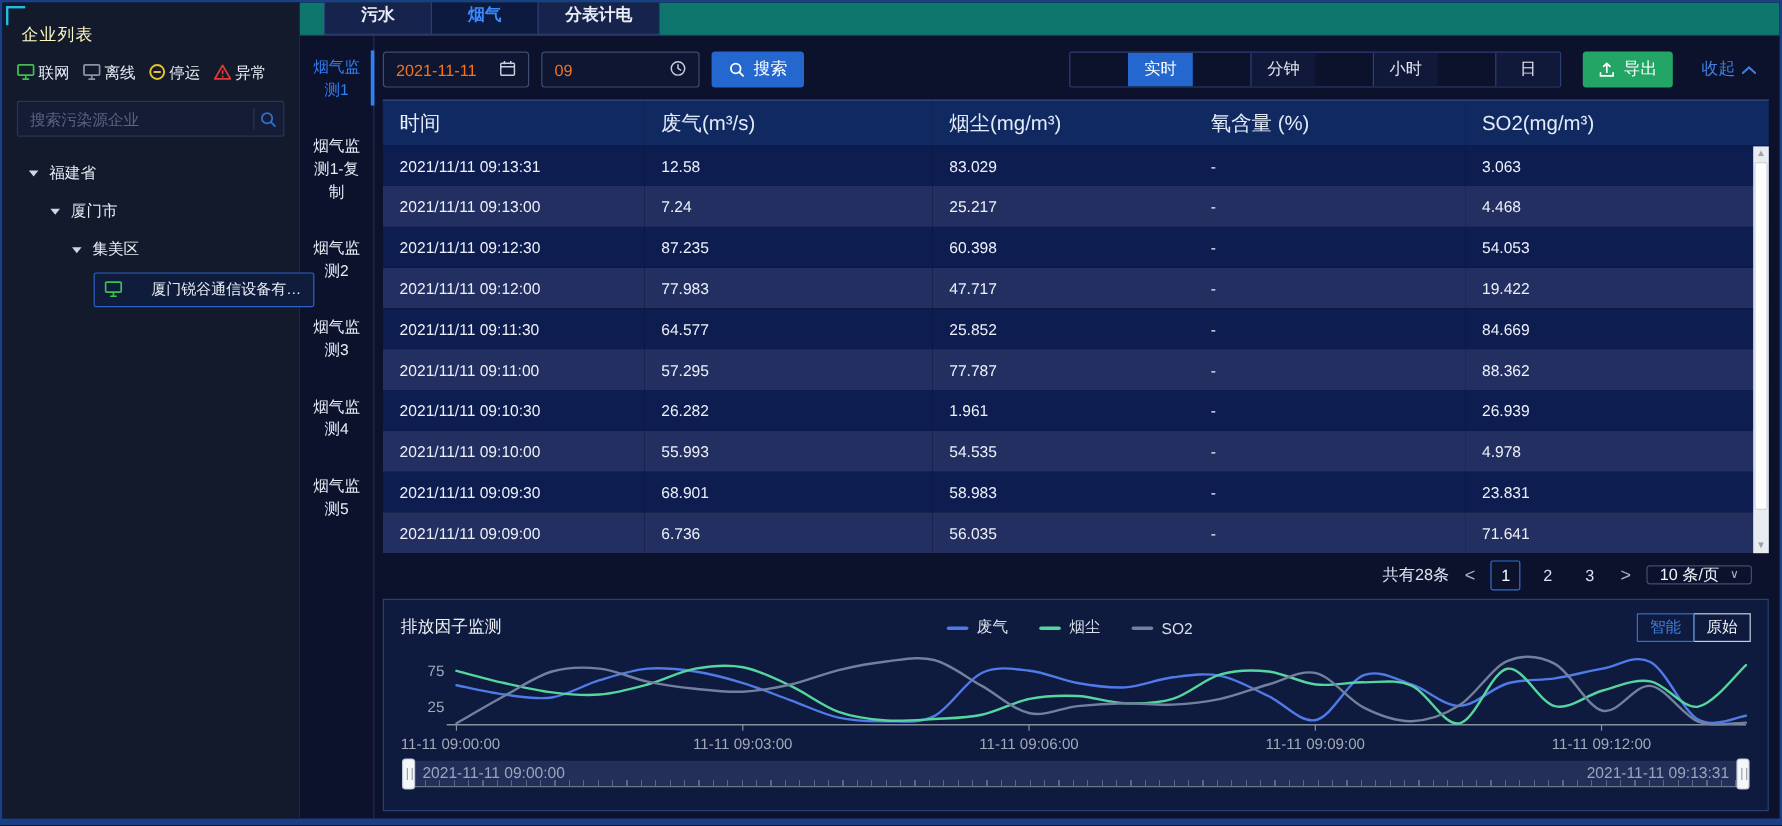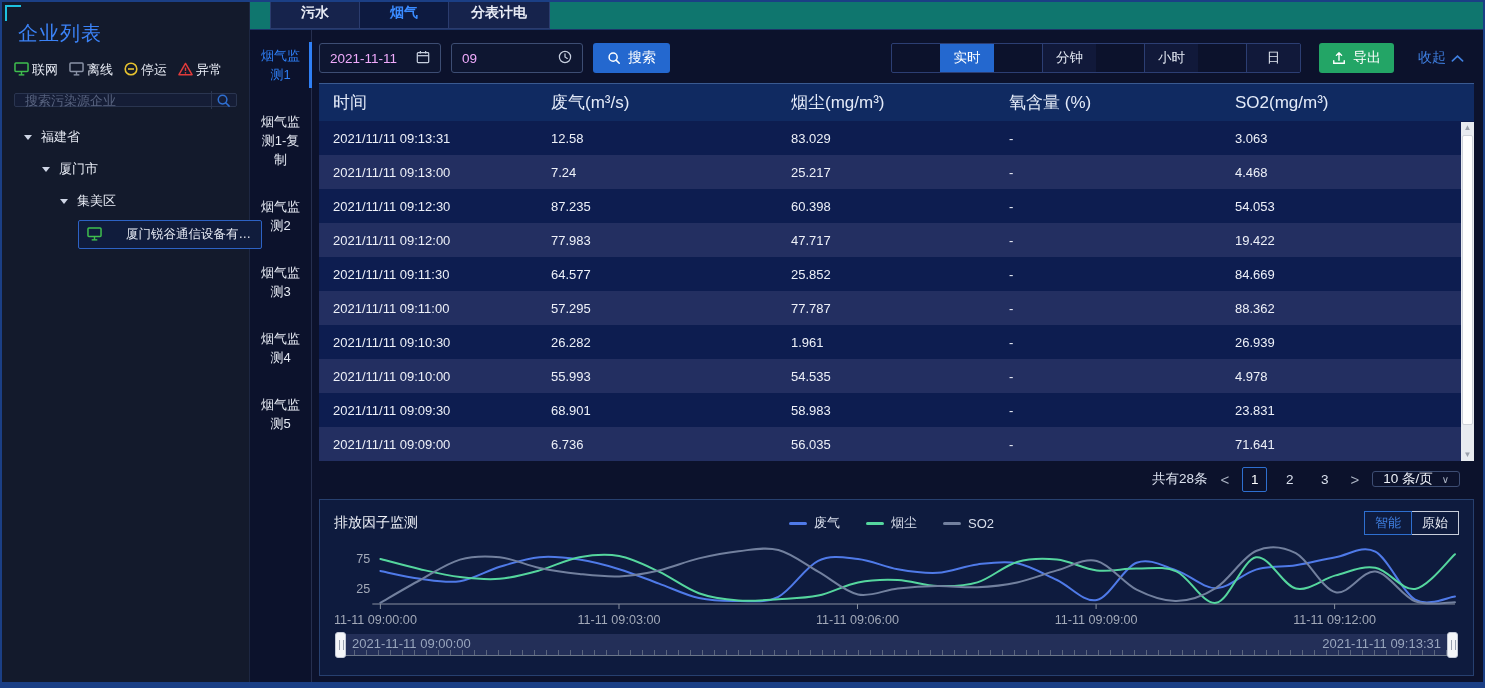--- a/index.html
+++ b/index.html
@@ -5,24 +5,24 @@
   * { margin:0; padding:0; box-sizing:border-box; }
   html,body { background:#05101f; }
   body { font-family:"Liberation Sans","DejaVu Sans",sans-serif; }
   .app { width:1485px; height:688px; display:flex; background:#0c122c;
          border:2px solid #1b3f85; border-bottom-width:6px; overflow:hidden; position:relative; }
 
   
   .sidebar { width:248px; background:#131a2c; border-right:1px solid #1d2742; position:relative; flex:none; }
   .corner { position:absolute; top:3px; left:3px; width:16px; height:16px;
             border-top:2px solid #1ec1e0; border-left:2px solid #1ec1e0; }
-  .sb-title { padding:18px 16px 12px; font-size:20px; color:#3b82f6; letter-spacing:1px; }
+  .sb-title { padding:18px 16px 12px; font-size:14px; color:#fef9c3; letter-spacing:1px; }
   .legend { display:flex; align-items:center; gap:11px; padding:2px 12px 0; font-size:13px; color:#e8ecf5; }
   .legend .item { display:flex; align-items:center; gap:3px; }
-  .searchbox { margin:14px 12px 6px; height:14px; display:flex; align-items:center;
+  .searchbox { margin:14px 12px 6px; height:30px; display:flex; align-items:center;
                background:#151d36; border:1px solid #2a3550; border-radius:2px; }
   .searchbox input { flex:1; background:transparent; border:0; outline:none; color:#dfe4f0;
                      font-size:13px; padding:0 10px; font-family:inherit; }
   .searchbox input::placeholder { color:#596480; }
   .searchbox .divide { width:1px; height:18px; background:#2a3550; }
   .searchbox .mag { width:32px; display:flex; justify-content:center; cursor:pointer; }
   .tree { padding:8px 0; }
   .tnode { height:32px; display:flex; align-items:center; font-size:13px; color:#e8ecf5; cursor:pointer; }
   .caret { width:0; height:0; border-left:4.5px solid transparent; border-right:4.5px solid transparent;
            border-top:5.5px solid #cfd6e6; margin-right:9px; flex:none; }
@@ -45,21 +45,21 @@
   .vtab { width:100%; padding:0 8px; text-align:center; font-size:13px; line-height:19px; color:#e8ecf5;
           position:relative; cursor:pointer; word-break:break-all; }
   .vtab.active { color:#2f7ff5; }
   .vtab.active::after { content:""; position:absolute; right:-1px; top:-4px; bottom:-4px; width:3px; background:#2f7ff5; }
 
   .content { flex:1; display:flex; flex-direction:column; min-width:0; padding:0 9px 0 7px; }
 
   
   .toolbar { display:flex; align-items:center; margin:13px 0 10px; gap:10px; flex:none; }
   .inputbox { display:flex; align-items:center; justify-content:space-between; border:1px solid #3d4d73;
-              border-radius:3px; background:#0e1631; padding:0 10px; height:30px; color:#f0abfc;
+              border-radius:3px; background:#0e1631; padding:0 10px; height:30px; color:#f97316;
               font-size:13.5px; cursor:pointer; }
   .inputbox.date { width:122px; } .inputbox.time { width:132px; }
   .btn-search { display:flex; align-items:center; gap:7px; background:#2468cf; color:#fff; border-radius:3px;
                 height:30px; padding:0 14px; font-size:14px; cursor:pointer; }
   .spacer { flex:1; }
   .granu { display:flex; border:1px solid #2c3e73; border-radius:2px; overflow:hidden; }
   .gbtn { width:54px; height:28px; line-height:28px; text-align:center; font-size:13.5px; color:#e3e8f2;
           background:#11193a; border-left:1px solid #2c3e73; cursor:pointer;margin-left:48px; }
   .gbtn:first-child { border-left:0; }
   .gbtn.active { background:#2468cf; color:#fff; }

